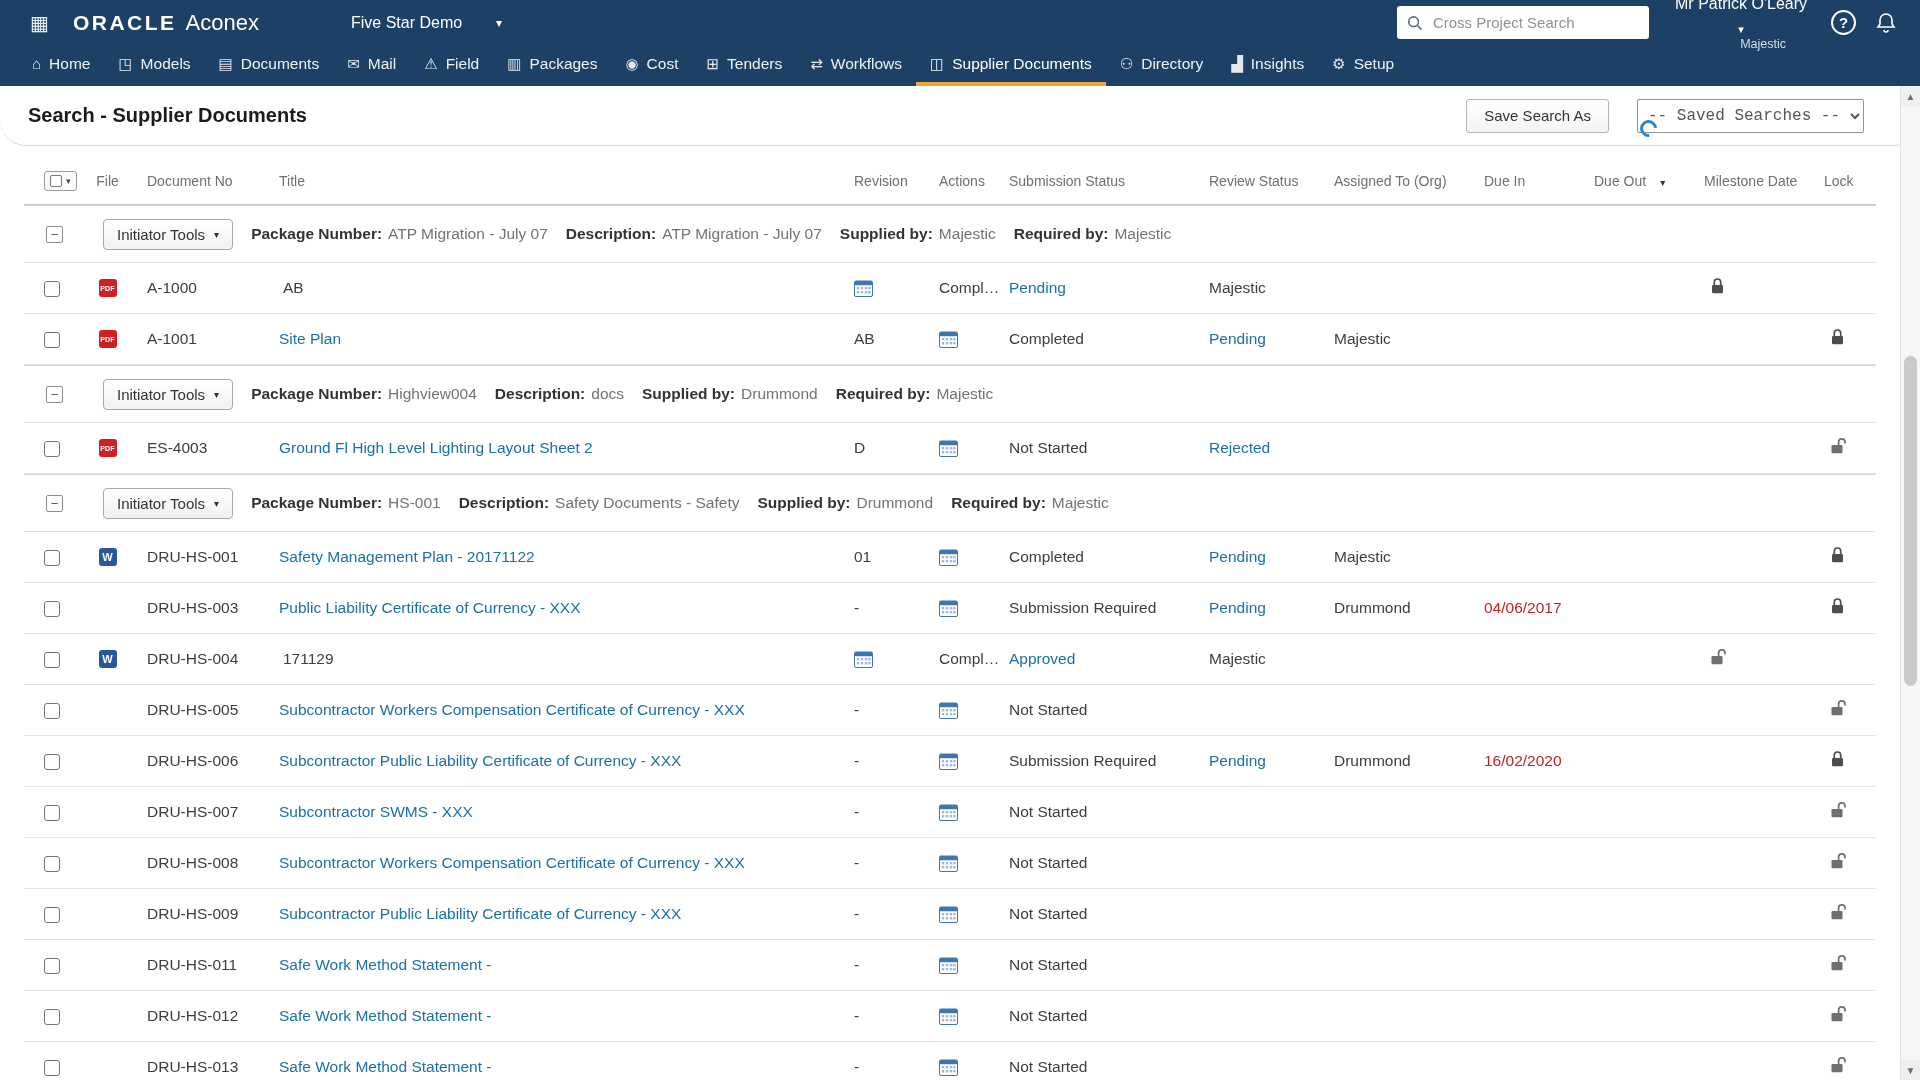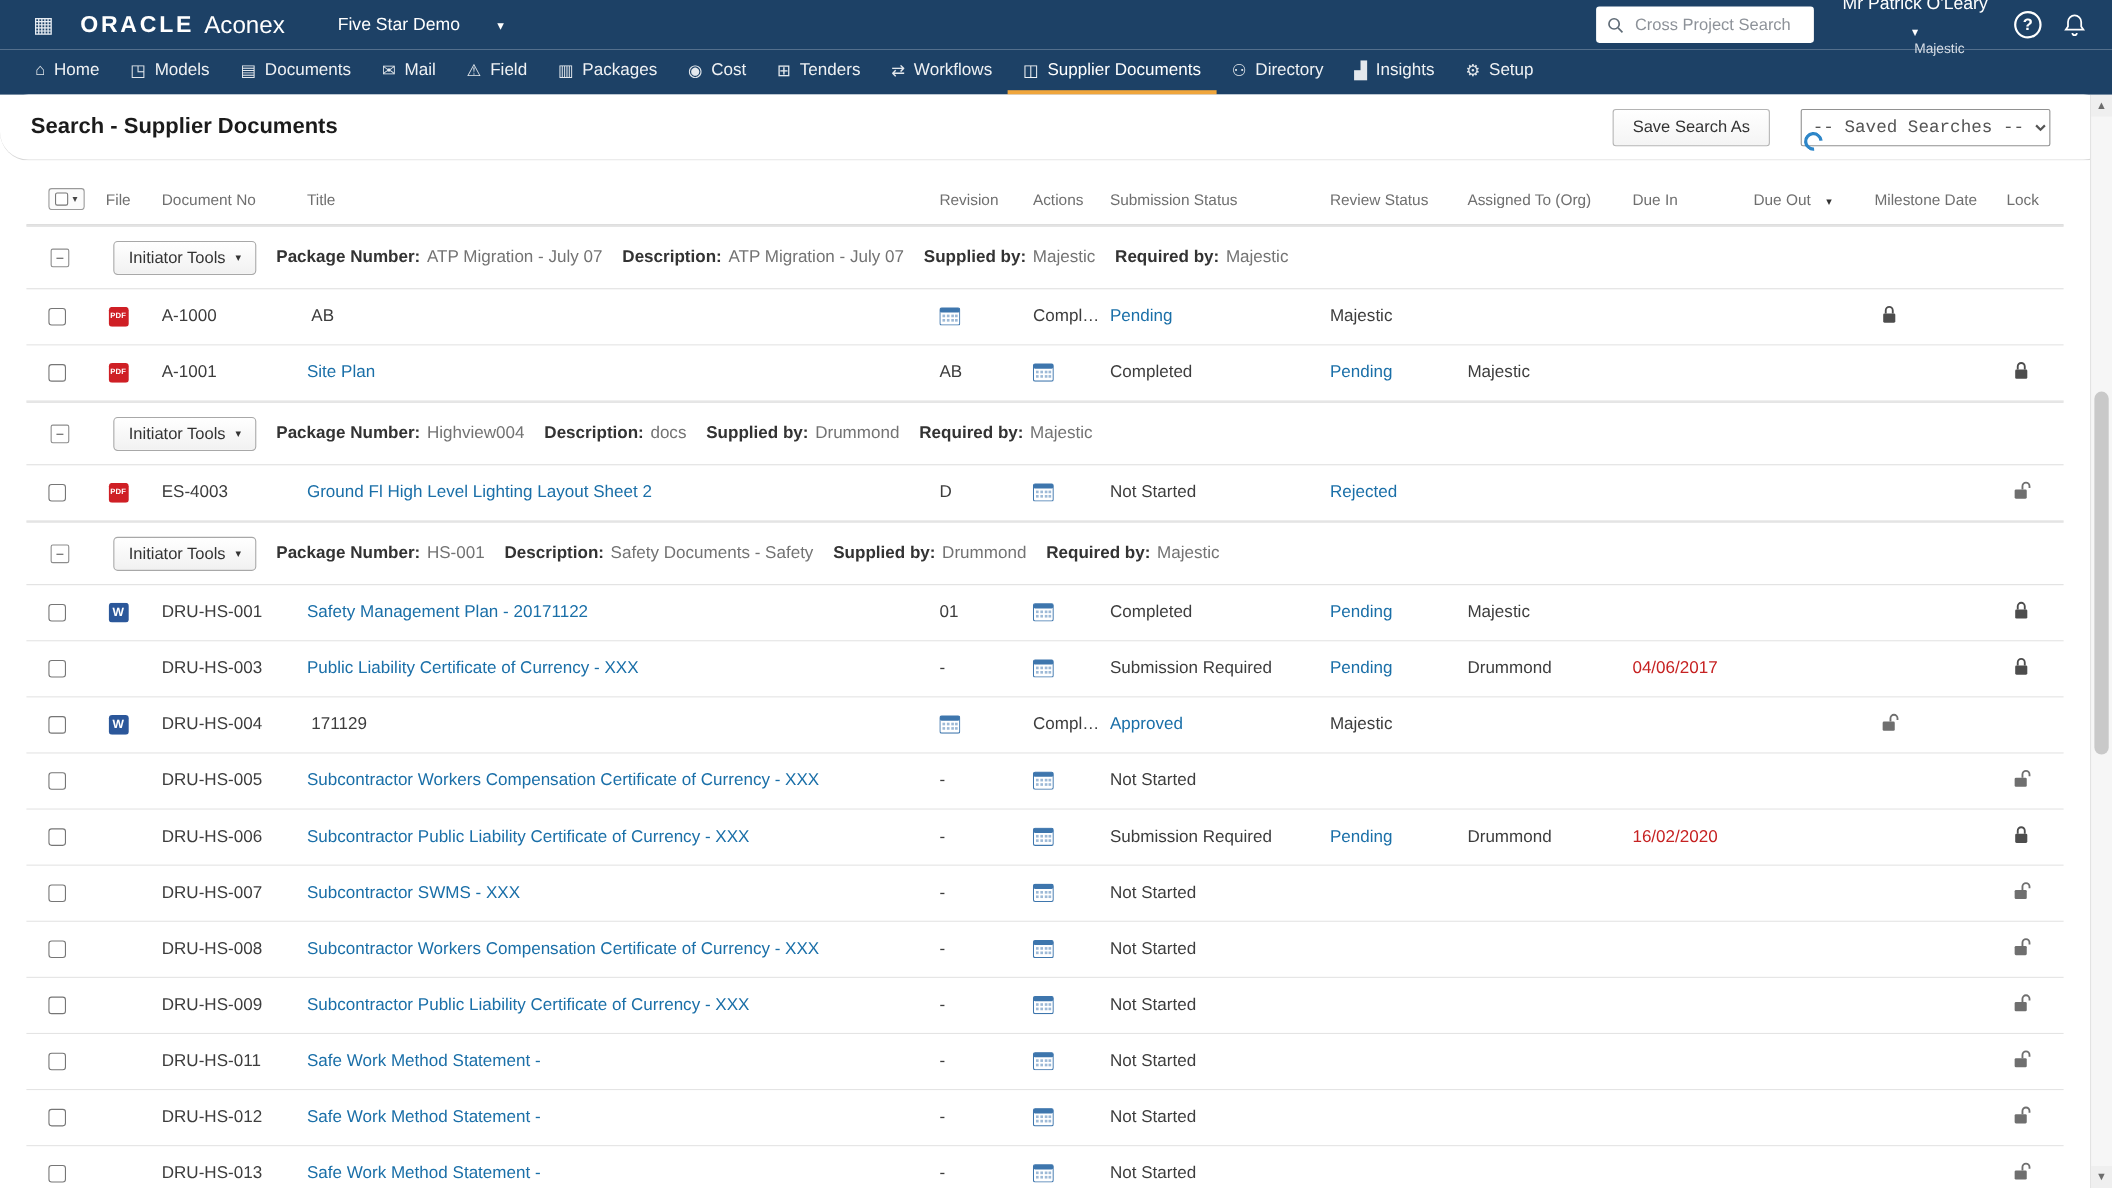--- a/index.html
+++ b/index.html
@@ -5,24 +5,24 @@
   html,body{margin:0;padding:0;}
   body{width:1920px;height:1080px;overflow:hidden;background:#fff;
        font-family:"Liberation Sans","DejaVu Sans",sans-serif;-webkit-font-smoothing:antialiased;}
   
   .topbar{height:45px;background:#1d4166;display:flex;align-items:center;justify-content:space-between;
           padding:0 24px 0 30px;box-sizing:border-box;}
   .topbar-left{display:flex;align-items:center;color:#fff;}
   .grid-icon{font-size:20px;color:#e8edf3;margin-right:24px;cursor:pointer;}
   .brand{font-size:21px;font-weight:700;letter-spacing:2.5px;}
   .product{font-size:22px;margin-left:9px;font-weight:400;}
-  .project{display:flex;align-items:center;margin-left:48px;font-size:16px;cursor:pointer;}
+  .project{display:flex;align-items:center;margin-left:92px;font-size:16px;cursor:pointer;}
   .project .caret-down{margin-left:34px;font-size:12px;}
   .topbar-right{display:flex;align-items:center;}
-  .search-box{width:198px;height:33px;background:#fff;border-radius:3px;display:flex;align-items:center;
+  .search-box{width:252px;height:33px;background:#fff;border-radius:3px;display:flex;align-items:center;
               padding:0 10px;box-sizing:border-box;}
   .search-box input{border:none;outline:none;font-size:15px;margin-left:8px;width:100%;color:#333;font-family:inherit;background:transparent;}
   .search-box input::placeholder{color:#8d9299;}
   .user-block{color:#fff;text-align:right;margin-left:26px;cursor:pointer;}
   .user-line{font-size:16px;display:flex;align-items:center;gap:10px;justify-content:center;flex-direction:column;}
   .user-line .caret-down{font-size:11px;}
   .user-org{font-size:12.5px;color:#d6dde6;margin-top:1px;padding-right:21px;}
   .help-circle{width:25px;height:25px;border:2px solid #fff;border-radius:50%;color:#fff;font-weight:700;
                font-size:15px;display:flex;align-items:center;justify-content:center;margin-left:24px;cursor:pointer;box-sizing:border-box;}
   .bell{margin-left:20px;cursor:pointer;display:flex;align-items:center;}

